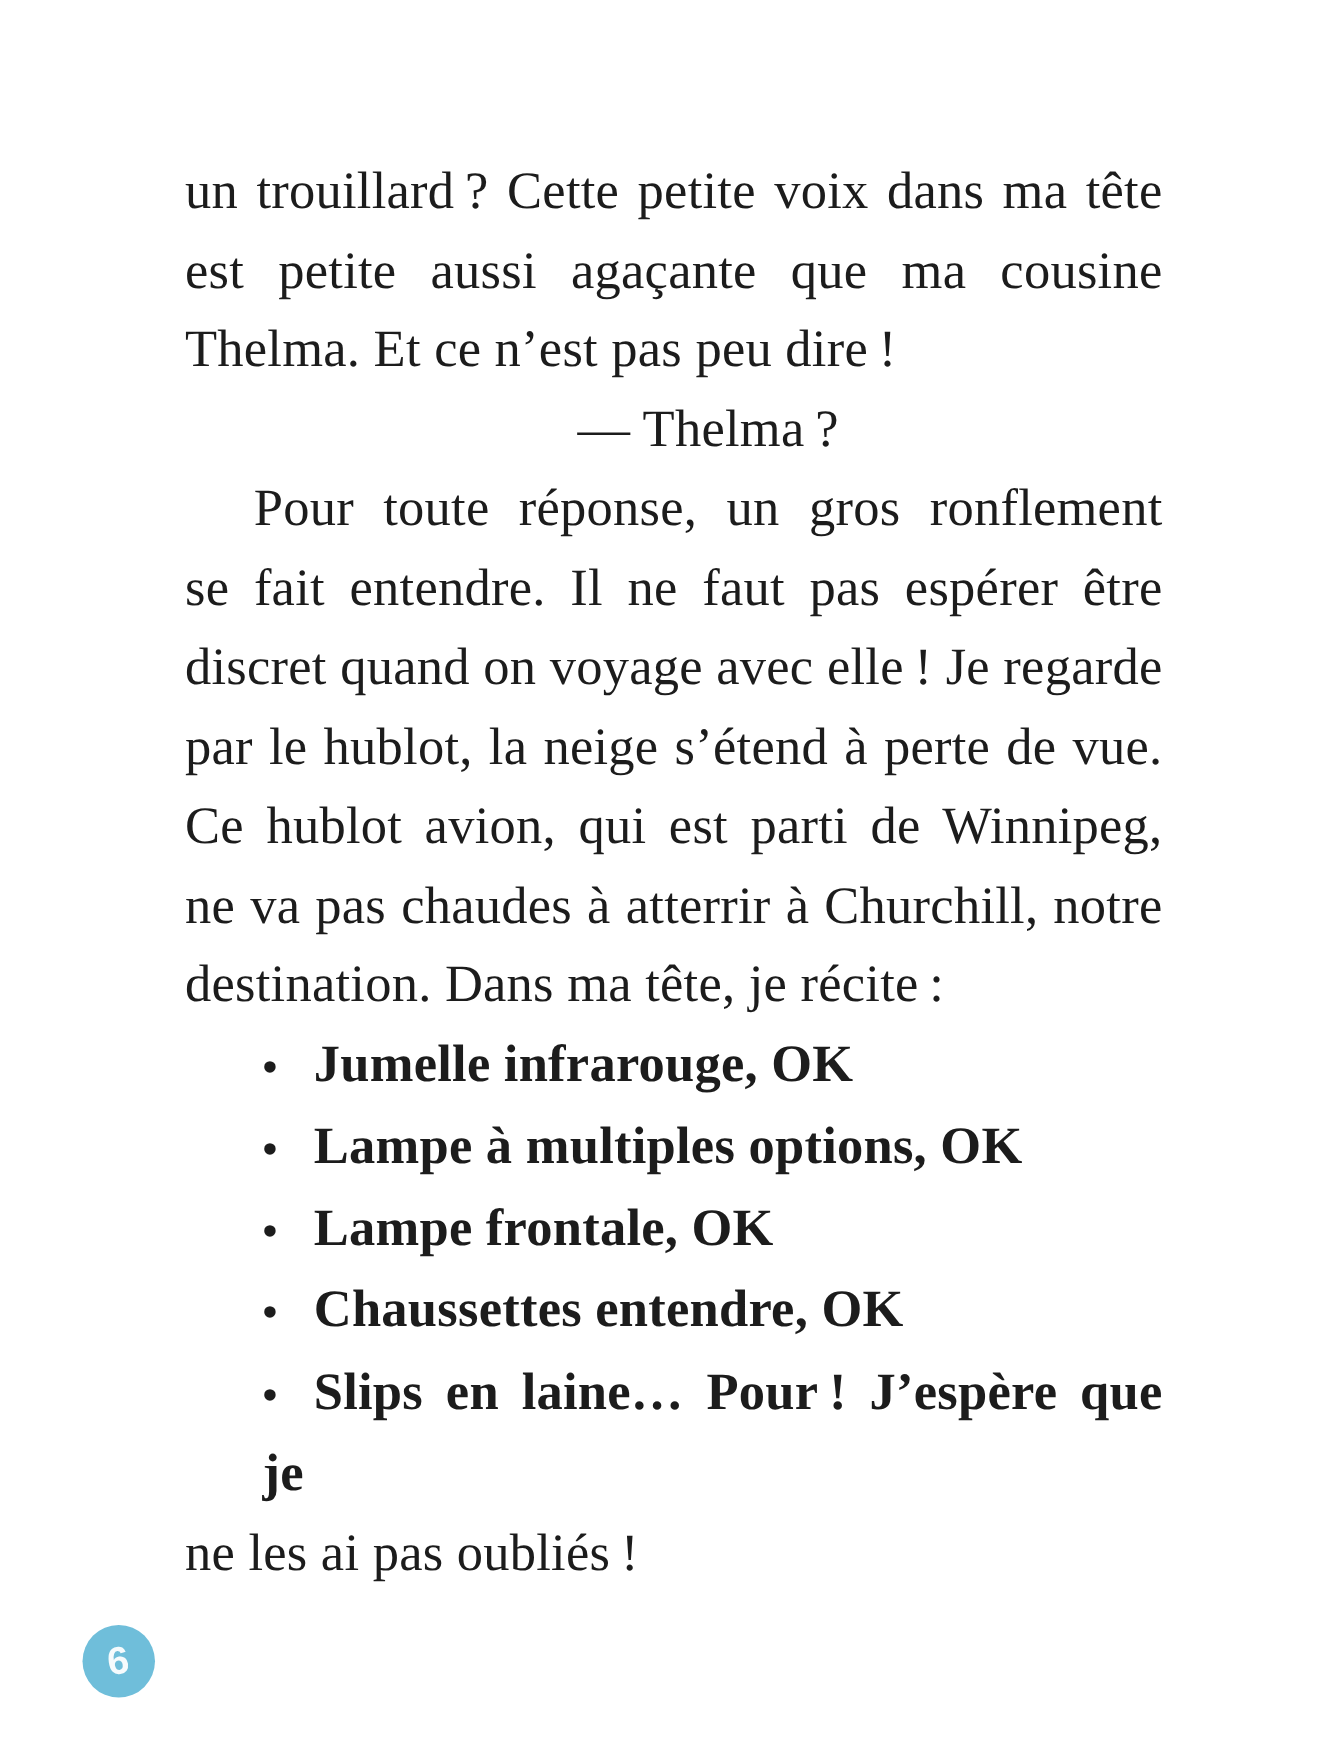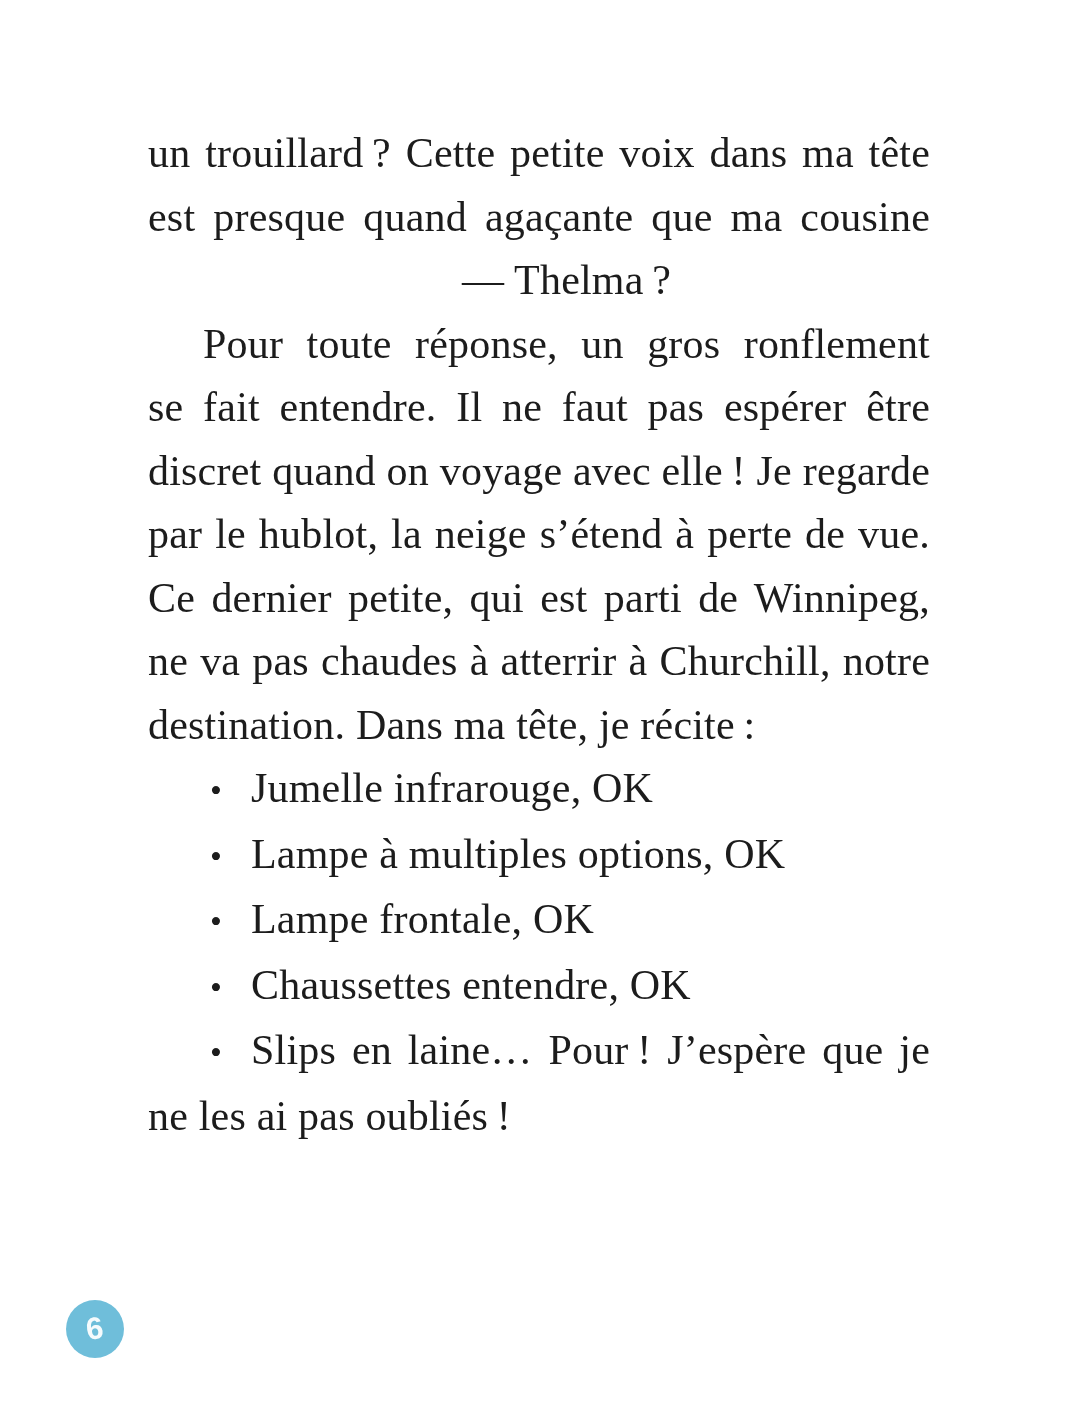--- a/index.html
+++ b/index.html
@@ -34,20 +34,21 @@
   .line.justify {
     text-align: justify;
     text-align-last: justify;
   }
   .line.indent {
     text-indent: 55px;
     text-align: center;
   }
   .line.bulleted {
     padding-left: 62px;
+    font-weight: bold;
   }
   .bullet-marker {
     display: inline-block;
     width: 41px;
     font-size: 34px;
   }
   .page-badge {
     position: absolute;
     left: 66px;
     top: 1300px;
@@ -67,27 +68,28 @@
     transform: rotate(-8deg);
   }
 </style>
 </head>
 <body>
 
 <div class="page" style="background: rgb(255, 255, 255);">
 
   <main class="text-block" id="text-block" style="color: rgb(28, 28, 28);">
       <div class="line justify"><span class="line-text">un trouillard ? Cette petite voix dans ma tête</span></div>
-      <div class="line justify"><span class="line-text">est presque quand agaçante que ma cousine</span></div>
+      <div class="line justify"><span class="line-text">est petite aussi agaçante que ma cousine</span></div>
+      <div class="line"><span class="line-text">Thelma. Et ce n’est pas peu dire !</span></div>
       <div class="line indent"><span class="line-text">— Thelma ?</span></div>
       <div class="line justify indent"><span class="line-text">Pour toute réponse, un gros ronflement</span></div>
       <div class="line justify"><span class="line-text">se fait entendre. Il ne faut pas espérer être</span></div>
       <div class="line justify"><span class="line-text">discret quand on voyage avec elle ! Je regarde</span></div>
       <div class="line justify"><span class="line-text">par le hublot, la neige s’étend à perte de vue.</span></div>
-      <div class="line justify"><span class="line-text">Ce dernier petite, qui est parti de Winnipeg,</span></div>
+      <div class="line justify"><span class="line-text">Ce hublot avion, qui est parti de Winnipeg,</span></div>
       <div class="line justify"><span class="line-text">ne va pas chaudes à atterrir à Churchill, notre</span></div>
       <div class="line"><span class="line-text">destination. Dans ma tête, je récite :</span></div>
       <div class="line bulleted"><span class="bullet-marker">•</span><span class="line-text">Jumelle infrarouge, OK</span></div>
       <div class="line bulleted"><span class="bullet-marker">•</span><span class="line-text">Lampe à multiples options, OK</span></div>
       <div class="line bulleted"><span class="bullet-marker">•</span><span class="line-text">Lampe frontale, OK</span></div>
       <div class="line bulleted"><span class="bullet-marker">•</span><span class="line-text">Chaussettes entendre, OK</span></div>
       <div class="line justify bulleted"><span class="bullet-marker">•</span><span class="line-text">Slips en laine… Pour ! J’espère que je</span></div>
       <div class="line"><span class="line-text">ne les ai pas oubliés !</span></div>
     </main>
 

